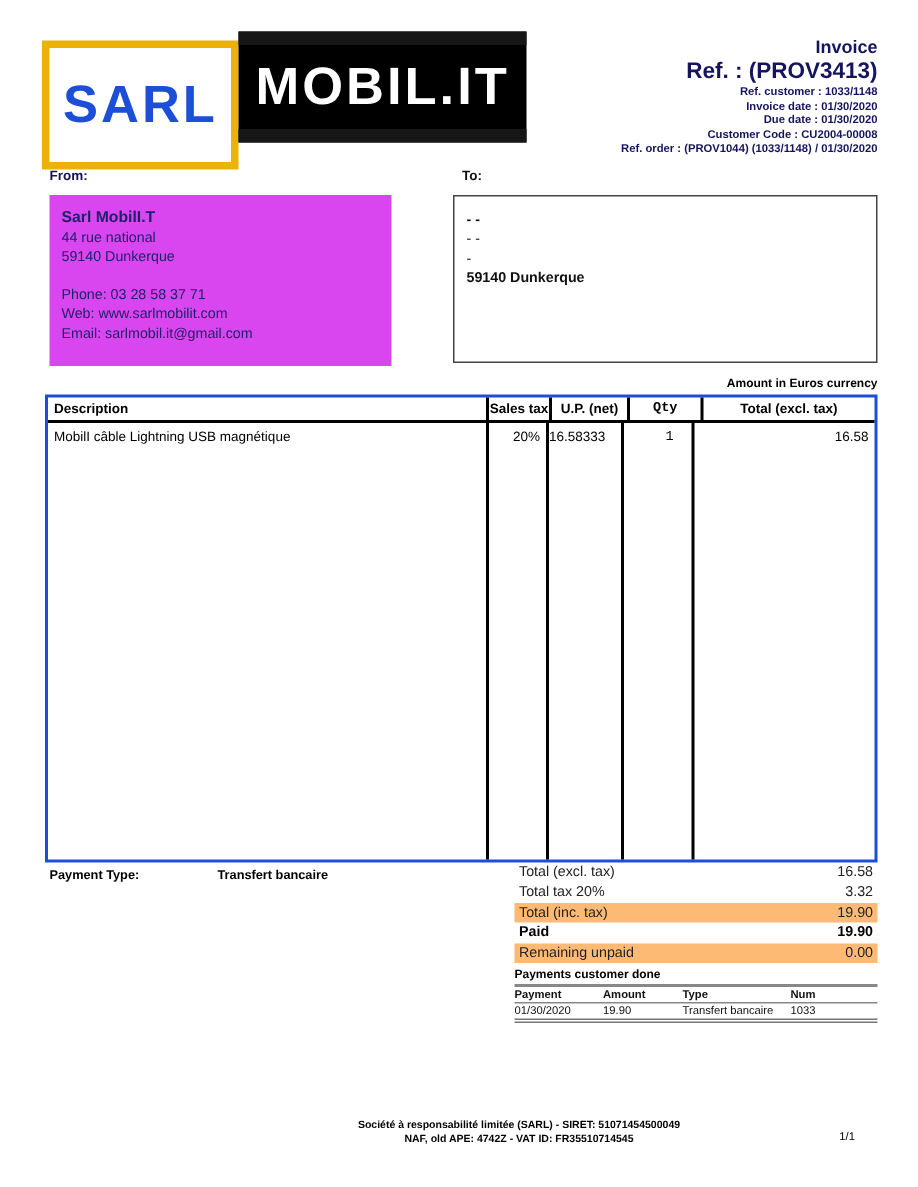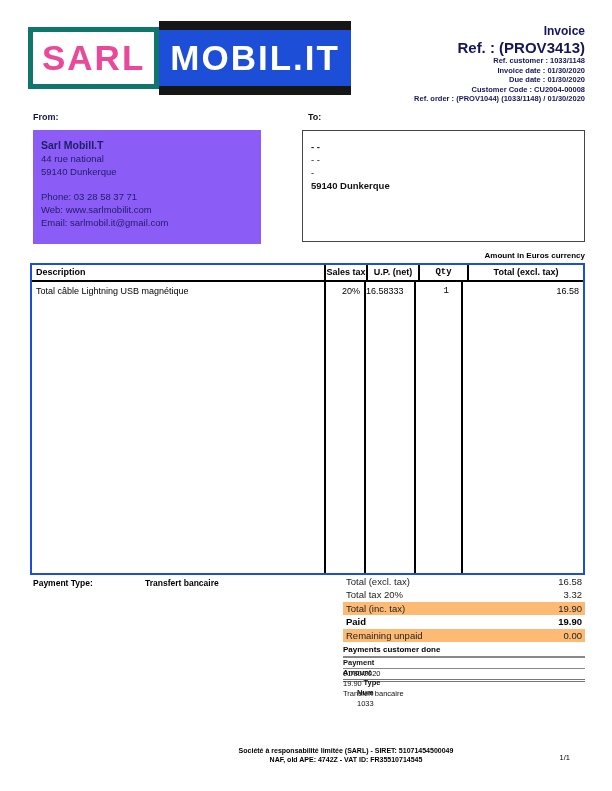--- a/index.html
+++ b/index.html
@@ -7,43 +7,43 @@
   body {
     width:612px; height:791px; position:relative;
     font-family:"Liberation Sans", sans-serif;
     color:#000; overflow:hidden;
   }
   .page { position:absolute; inset:0; background:#fff; }
 
   
   .logo { position:absolute; left:28px; top:21px; display:flex; align-items:flex-start; }
   .logo-left {
-    margin-top:6px; background:#fff; border:5px solid #0f766e;
-    color:#ec4899; font-weight:bold; font-size:35px; line-height:52px;
-    padding:0 9px; letter-spacing:2px;
+    margin-top:6px; background:#fff; border:5px solid #eab308;
+    color:#1d4ed8; font-weight:bold; font-size:35px; line-height:52px;
+    padding:12px 9px; letter-spacing:2px;
   }
   .logo-right {
-    background:#1d4ed8; color:#fff; font-weight:bold; font-size:35px;
+    background:#000000; color:#fff; font-weight:bold; font-size:35px;
     line-height:56px; padding:0 11px; letter-spacing:2px;
     border-top:9px solid #161616; border-bottom:9px solid #161616;
   }
 
   
   .inv-head { position:absolute; right:27px; top:24px; text-align:right; color:#15155e; }
   .inv-title { font-size:12px; font-weight:bold; }
   .inv-ref   { font-size:15px; font-weight:bold; margin-top:1px; }
   .inv-line  { font-size:7.5px; font-weight:bold; line-height:9.5px; }
 
   
   .blk-label { position:absolute; top:112px; font-size:9px; font-weight:bold; color:#14144e; }
   .from-label { left:33px; }
   .to-label   { left:308px; color:#111; }
   .from-box {
     position:absolute; left:33px; top:130px; width:228px; height:114px;
-    background:#8b5cf6; color:#20206a; font-size:9.5px; line-height:13px;
+    background:#d946ef; color:#20206a; font-size:9.5px; line-height:13px;
     padding:9px 0 0 8px; box-sizing:border-box;
   }
   .from-name { font-weight:bold; font-size:10.5px; }
   .from-gap { height:12px; }
   .to-box {
     position:absolute; left:302px; top:130px; width:283px; height:112px;
     border:1px solid #444; box-sizing:border-box;
     color:#111; font-size:9.5px; line-height:13px; padding:9px 0 0 8px;
   }
   .bold { font-weight:bold; }
@@ -77,23 +77,23 @@
   
   .totals { position:absolute; left:343px; top:575px; width:242px; font-size:9.5px; color:#222; }
   .t-row { display:flex; justify-content:space-between; height:13.4px; line-height:13.4px; padding:0 3px; }
   .t-row.shade { background:#fdba74;text-align:center; }
   .t-row.bold  { font-weight:bold; color:#000; }
 
   
   .pay-title { position:absolute; left:343px; top:645px; font-size:8px; font-weight:bold; }
   .pay-table { position:absolute; left:343px; top:656px; width:242px; font-size:7.5px; color:#111;
                border-bottom:3px double #777; }
-  .p-row { display:flex; height:10px; line-height:10px;flex-direction:column; }
+  .p-row { display:flex; height:10px; line-height:10px; }
   .p-head { border-top:2px solid #888; border-bottom:1px solid #888; font-weight:bold; }
-  .p-c1 { width:59px; } .p-c2 { width:53px; } .p-c3 { width:58px; white-space:nowrap;text-align:center; } .p-c4 { flex:1; padding-left:14px; }
+  .p-c1 { width:59px; } .p-c2 { width:53px; } .p-c3 { width:58px; white-space:nowrap; } .p-c4 { flex:1; padding-left:14px; }
 
   
   .footer { position:absolute; left:80px; right:0; top:747px; text-align:center;
             font-size:7px; font-weight:bold; line-height:8.5px; color:#000; }
   .page-num { position:absolute; right:42px; top:753px; font-size:7.5px; }
 </style>
 </head>
 <body>
 
 <div class="page">
@@ -136,21 +136,21 @@
 
   <div class="items-table">
     <div class="items-header">
       <div class="c-desc">Description</div>
       <div class="c-tax">Sales tax</div>
       <div class="c-up">U.P. (net)</div>
       <div class="c-qty">Qty</div>
       <div class="c-total">Total (excl. tax)</div>
     </div>
     <div class="items-body">
-      <div class="c-desc">Total câble Lightning USB magnétique</div>
+      <div class="c-desc">MobilI câble Lightning USB magnétique</div>
       <div class="c-tax">20%</div>
       <div class="c-up">16.58333</div>
       <div class="c-qty">1</div>
       <div class="c-total">16.58</div>
     </div>
   </div>
 
   <div class="pay-type-label">Payment Type:</div>
   <div class="pay-type-value">Transfert bancaire</div>
 

